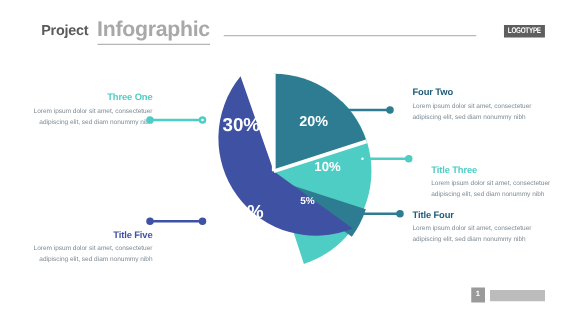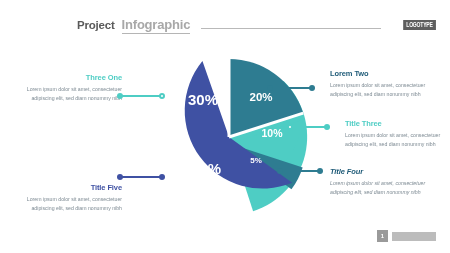--- a/index.html
+++ b/index.html
@@ -25,31 +25,30 @@
   
   .header {
     position: absolute;
     left: 33px;
     top: 17px;
     right: 14px;
     height: 16px;
     display: flex;
     align-items: center;
     gap: 7px;
-    margin-left: 44px;
   }
   .title-main {
     font-size: 11.5px;
     font-weight: bold;
     color: #5a5a5a;
     letter-spacing: -0.2px;
     white-space: nowrap;
   }
   .title-sub {
-    font-size: 13px;
+    font-size: 17px;
     font-weight: bold;
     color: #a8a8a8;
     letter-spacing: -0.2px;
     white-space: nowrap;
     border-bottom: 1px solid #b5b5b5;
     padding-bottom: 1px;
   }
   .header-rule {
     flex: 1;
     height: 1px;
@@ -88,21 +87,21 @@
   }
   .footer-bar {
     width: 44px;
     height: 9px;
     background: #bcbcbc;
   }
 
   
   .pie-wrap {
     position: absolute;
-    left: 148px;
+    left: 138px;
     top: 56px;
     width: 164px;
     height: 164px;
     text-decoration: underline;
   }
   .pie-wrap svg {
     display: block;
     overflow: visible;
   }
   .slice-label {
@@ -192,36 +191,36 @@
 
   <div class="callout left" style="left:18px; top:74px;">
     <div class="cl-title" style="color:#4ECDC4;">Three One</div>
     <div class="cl-body">Lorem ipsum dolor sit amet, consectetuer adipiscing elit, sed diam nonummy nibh</div>
   </div>
   <span class="dot" style="left:117px; top:93px; background:#4ECDC4;"></span>
   <span class="conn" style="left:122px; top:95px; width:40px; background:#4ECDC4;"></span>
   <span class="ring" style="left:159px; top:93px; border:2px solid #4ECDC4;"></span>
 
   <div class="callout right" style="left:330px; top:70px;">
-    <div class="cl-title" style="color:#1F5B78;">Lorem Two</div>
+    <div class="cl-title" style="color:#1F5B78;">Four Two</div>
     <div class="cl-body">Lorem ipsum dolor sit amet, consectetuer adipiscing elit, sed diam nonummy nibh</div>
   </div>
   <span class="dot" style="left:267px; top:85px; background:#2E7C91;"></span>
   <span class="conn" style="left:272px; top:87px; width:40px; background:#2E7C91;"></span>
   <span class="dot" style="left:309px; top:85px; background:#2E7C91;"></span>
 
-  <div class="callout right" style="left:345px; top:120px;">
+  <div class="callout right" style="left:345px; top:132px;">
     <div class="cl-title" style="color:#4ECDC4;">Title Three</div>
     <div class="cl-body">Lorem ipsum dolor sit amet, consectetuer adipiscing elit, sed diam nonummy nibh</div>
   </div>
   <span class="ring" style="left:287px; top:124px; border:2px solid #4ECDC4;"></span>
   <span class="conn" style="left:292px; top:126px; width:35px; background:#4ECDC4;"></span>
   <span class="dot" style="left:324px; top:124px; background:#4ECDC4;"></span>
 
-  <div class="callout right" style="left:330px; top:168px;font-style:italic;">
+  <div class="callout right" style="left:330px; top:168px;">
     <div class="cl-title" style="color:#1F5B78;">Title Four</div>
     <div class="cl-body">Lorem ipsum dolor sit amet, consectetuer adipiscing elit, sed diam nonummy nibh</div>
   </div>
   <span class="dot" style="left:277px; top:168px; background:#2E7C91;"></span>
   <span class="conn" style="left:282px; top:170px; width:38px; background:#2E7C91;"></span>
   <span class="dot" style="left:317px; top:168px; background:#2E7C91;"></span>
 
   <div class="callout left" style="left:18px; top:184px;">
     <div class="cl-title" style="color:#3F51A3;">Title Five</div>
     <div class="cl-body">Lorem ipsum dolor sit amet, consectetuer adipiscing elit, sed diam nonummy nibh</div>

